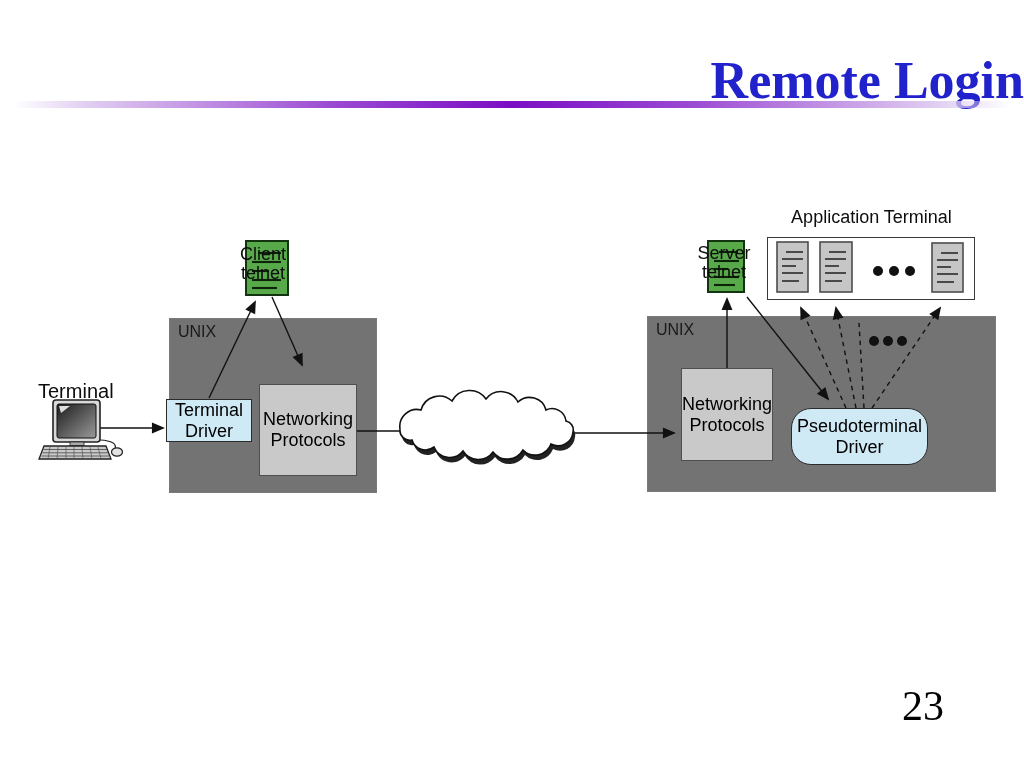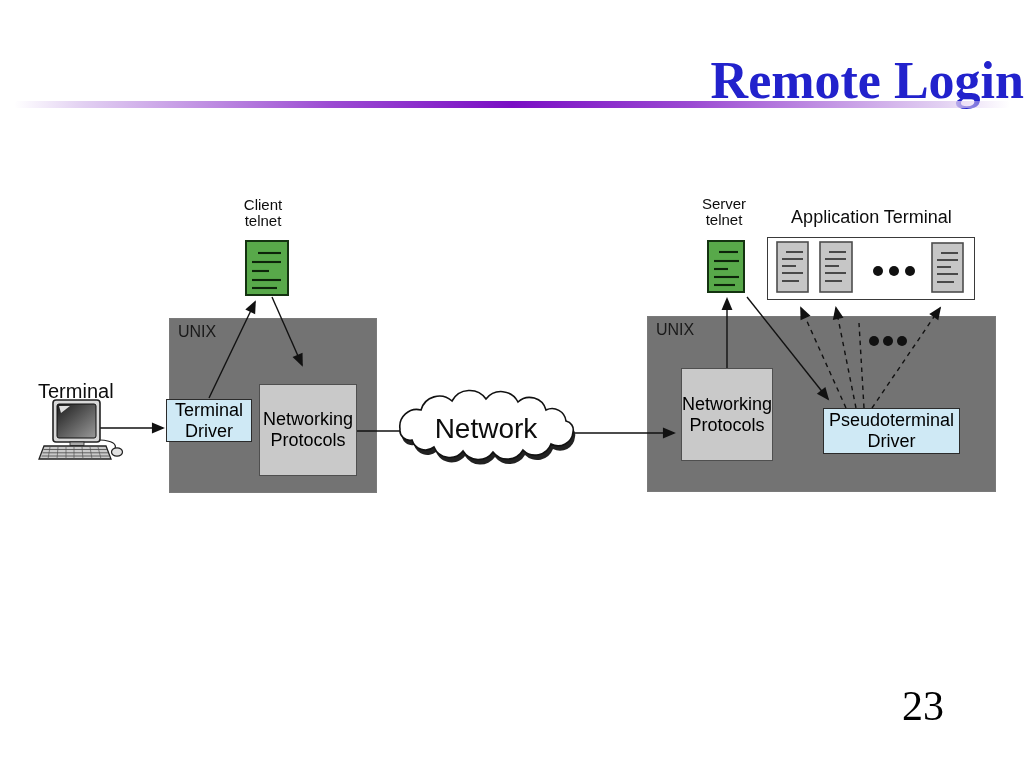--- a/index.html
+++ b/index.html
@@ -31,41 +31,41 @@
   .unix-left{left:153px;top:318px;width:208px;height:175px;}
   .unix-right{left:631px;top:316px;width:349px;height:176px;}
 
   .node{display:flex;flex-direction:column;align-items:center;justify-content:center;
         text-align:center;font-size:18px;line-height:1.16;color:#000;}
   .blue-node{background:var(--driver-box-blue,#cfe9f5);border:1.6px solid #2b2b2b;}
   .gray-node{background:var(--protocol-box-gray,#c9c9c9);border:1.8px solid #4f4f4f;}
   .terminal-driver{left:166px;top:399px;width:86px;height:43px;}
   .np-left{left:259px;top:384px;width:98px;height:92px;}
   .np-right{left:681px;top:368px;width:92px;height:93px;}
-  .pseudo-driver{left:823px;top:408px;width:137px;height:46px;}
+  .pseudo-driver{left:791px;top:408px;width:137px;height:57px;border-radius:20px;}
 
   .app-box{left:767px;top:237px;width:208px;height:63px;border:1.6px solid #3a3a3a;background:#fff;}
 
   
   .wires{position:absolute;left:0;top:0;z-index:2;pointer-events:none;}
   .wires .wire{stroke:var(--line-color,#111);stroke-width:1.4;fill:none;}
   .wires .dashed{stroke-dasharray:4.5 4.5;}
   .wires .arrhead{fill:var(--line-color,#111);}
   .telnet-body{fill:var(--telnet-icon-green,#58a94a);stroke:#143311;stroke-width:2;}
   .telnet-line{stroke:#0d240a;stroke-width:2.1;}
   .doc-body{fill:var(--doc-icon-gray,#c6c6c6);stroke:#4d4d4d;stroke-width:1.6;}
   .doc-line{stroke:#333;stroke-width:1.7;}
   .dot{fill:#111;}
   .cloud-main{fill:#fff;stroke:#111;stroke-width:1.6;}
   .cloud-shadow{fill:#222;}
 
   
   .lbl{position:absolute;z-index:3;color:#0d0d0d;}
   .terminal-lbl{left:38px;top:380px;font-size:20px;}
-  .stack{text-align:center;font-size:15px;line-height:1.08;}
+  .stack{text-align:center;font-size:18px;line-height:1.08;margin-top:48px;}
   .stack span{display:block;}
   .client-lbl{left:227px;top:197px;width:72px;}
   .server-lbl{left:688px;top:196px;width:72px;text-align:center;}
   .app-lbl{left:768px;top:207px;width:207px;text-align:center;font-size:18px;}
   .network-lbl{left:400px;top:413px;width:172px;text-align:center;font-size:28px;z-index:3;}
 </style>
 </head>
 <body>
 
 <div class="slide">
@@ -221,17 +221,16 @@
     <span>telnet</span>
   </div>
 
   <div class="lbl stack server-lbl">
     <span>Server</span>
     <span>telnet</span>
   </div>
 
   <div class="lbl app-lbl">Application Terminal</div>
 
-  <div class="lbl network-lbl">Network</div>
 
   <div class="page-number">23</div>
 
 </div>
 
 </body></html>

